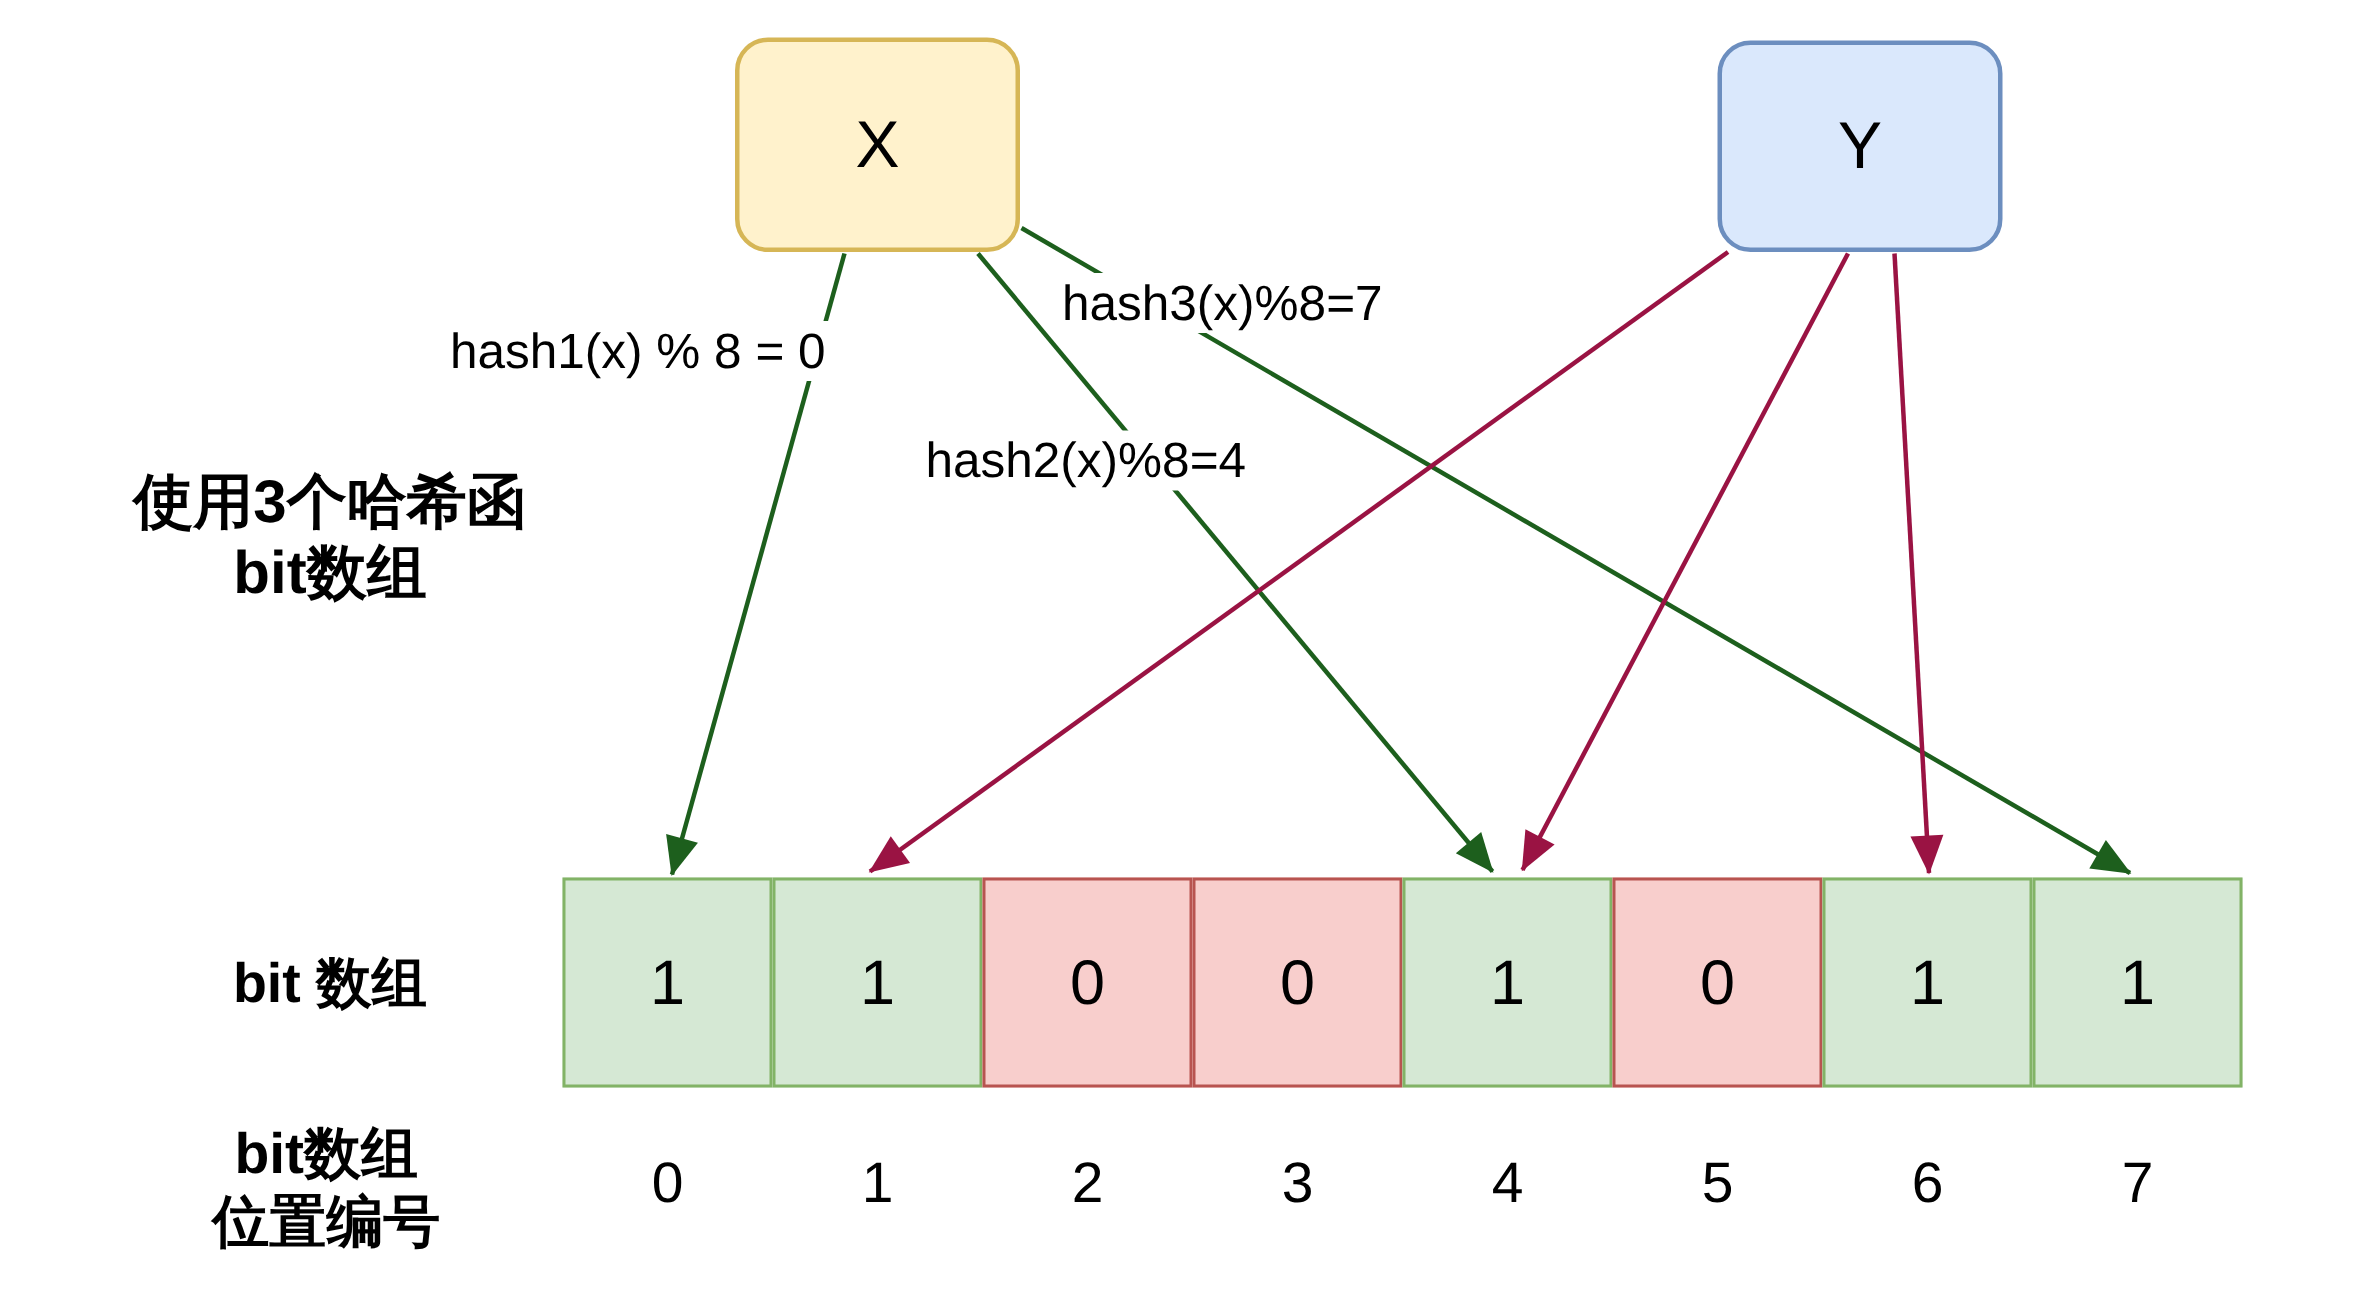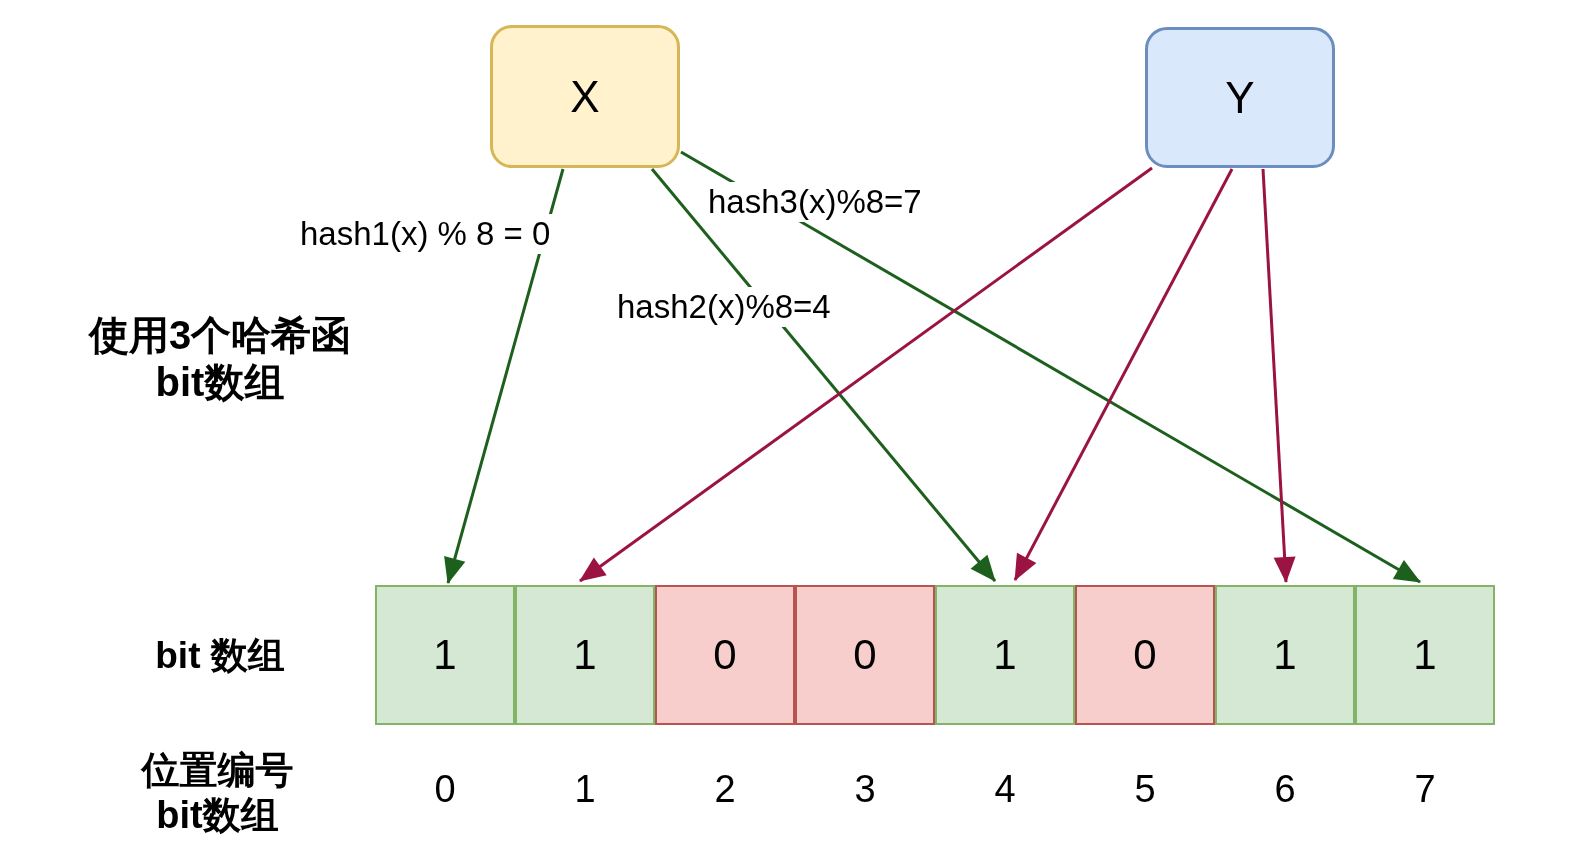--- a/index.html
+++ b/index.html
@@ -59,22 +59,22 @@
   </svg>
 
 <div class="note" id="hash-note">
   <span>使用3个哈希函</span>
   <span>bit数组</span>
 </div>
 
 <div class="note" id="bit-array-label">bit 数组</div>
 
 <div class="note" id="position-label">
+  <span>bit数组</span>
   <span>位置编号</span>
-  <span>bit数组</span>
 </div>
 
 <div id="generated-root">
     <div class="node" style="left: 490px; top: 25px; width: 190px; height: 143px; background: rgb(255, 242, 204); border-color: rgb(214, 182, 86);">X</div>
     <div class="node" style="left: 1145px; top: 27px; width: 190px; height: 141px; background: rgb(218, 232, 252); border-color: rgb(108, 142, 191);">Y</div>
     <div class="hash-label" style="left: 295px; top: 214px;">hash1(x) % 8 = 0</div>
     <div class="hash-label" style="left: 703px; top: 182px;">hash3(x)%8=7</div>
     <div class="hash-label" style="left: 602px; top: 287px; margin-left: 10px;">hash2(x)%8=4</div>
     <div class="cell" style="left: 375px; top: 585px; width: 140px; height: 140px; background: rgb(213, 232, 212); border-color: rgb(130, 179, 102);">1</div>
     <div class="pos" style="left: 375px; top: 768px; width: 140px;">0</div>

